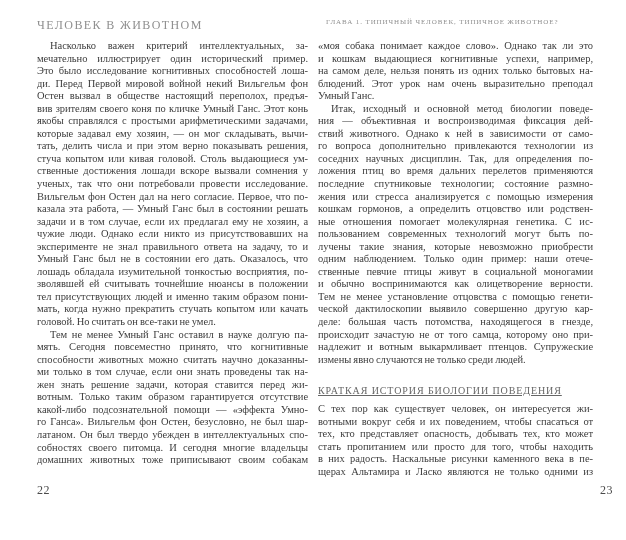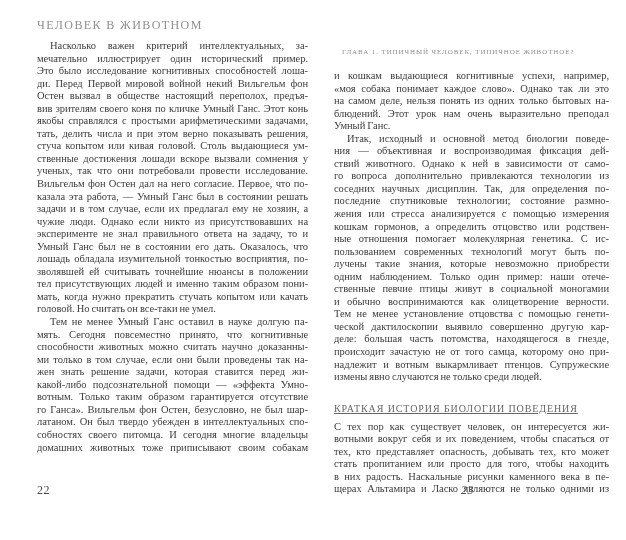--- a/index.html
+++ b/index.html
@@ -6,21 +6,21 @@
   body {
     width: 626px; height: 540px;
     background: #ffffff;
     overflow: hidden;
     font-family: "Liberation Serif", serif;
     position: relative;
   }
   .spread { position: absolute; inset: 0; }
   .page { position: absolute; top: 18px; }
   .page.leftpg  { left: 37px;  width: 271px; }
-  .page.rightpg { left: 334px; width: 275px; margin-top: 30px; }
+  .page.rightpg { left: 318px; width: 275px; }
 
   .running-header {
     font-family: "Liberation Serif", serif;
     font-size: 12px;
     letter-spacing: 1.4px;
     color: #8f8f8f;
     height: 10px;
     white-space: nowrap;
   }
   .page.rightpg .running-header {
@@ -57,79 +57,81 @@
   }
 
   .pagenum {
     position: absolute;
     top: 483px;
     font-size: 12px;
     color: #4a4a4a;
     letter-spacing: 0.5px;
   }
   .pagenum.leftnum  { left: 37px; }
-  .pagenum.rightnum { left: 330px; width: 275px; text-align: center; font-style: italic; }
+  .pagenum.rightnum { left: 338px; width: 275px; text-align: right; }
 </style>
 </head>
 <body>
 
 <div class="spread">
 
   <div class="page leftpg">
     <div class="running-header">ЧЕЛОВЕК В ЖИВОТНОМ</div>
     <div class="body-block">
         <div class="ln ind">Насколько важен критерий интеллектуальных, за-</div>
         <div class="ln">мечательно иллюстрирует один исторический пример.</div>
         <div class="ln">Это было исследование когнитивных способностей лоша-</div>
         <div class="ln">ди. Перед Первой мировой войной некий Вильгельм фон</div>
         <div class="ln">Остен вызвал в обществе настоящий переполох, предъя-</div>
         <div class="ln">вив зрителям своего коня по кличке Умный Ганс. Этот конь</div>
         <div class="ln">якобы справлялся с простыми арифметическими задачами,</div>
+        <div class="ln">которые задавал ему хозяин, — он мог складывать, вычи-</div>
         <div class="ln">тать, делить числа и при этом верно показывать решения,</div>
         <div class="ln">стуча копытом или кивая головой. Столь выдающиеся ум-</div>
         <div class="ln">ственные достижения лошади вскоре вызвали сомнения у</div>
         <div class="ln">ученых, так что они потребовали провести исследование.</div>
         <div class="ln">Вильгельм фон Остен дал на него согласие. Первое, что по-</div>
         <div class="ln">казала эта работа, — Умный Ганс был в состоянии решать</div>
         <div class="ln">задачи и в том случае, если их предлагал ему не хозяин, а</div>
         <div class="ln">чужие люди. Однако если никто из присутствовавших на</div>
         <div class="ln">эксперименте не знал правильного ответа на задачу, то и</div>
         <div class="ln">Умный Ганс был не в состоянии его дать. Оказалось, что</div>
         <div class="ln">лошадь обладала изумительной тонкостью восприятия, по-</div>
         <div class="ln">зволявшей ей считывать точнейшие нюансы в положении</div>
         <div class="ln">тел присутствующих людей и именно таким образом пони-</div>
         <div class="ln">мать, когда нужно прекратить стучать копытом или качать</div>
         <div class="ln end">головой. Но считать он все-таки не умел.</div>
         <div class="ln ind">Тем не менее Умный Ганс оставил в науке долгую па-</div>
         <div class="ln">мять. Сегодня повсеместно принято, что когнитивные</div>
         <div class="ln">способности животных можно считать научно доказанны-</div>
-        <div class="ln">ми только в том случае, если они были проведены так на-</div>
+        <div class="ln">ми только в том случае, если они знать проведены так на-</div>
         <div class="ln">жен знать решение задачи, которая ставится перед жи-</div>
+        <div class="ln">вотным. Только таким образом гарантируется отсутствие</div>
         <div class="ln">какой-либо подсознательной помощи — «эффекта Умно-</div>
-        <div class="ln">вотным. Только таким образом гарантируется отсутствие</div>
         <div class="ln">го Ганса». Вильгельм фон Остен, безусловно, не был шар-</div>
         <div class="ln">латаном. Он был твердо убежден в интеллектуальных спо-</div>
         <div class="ln">собностях своего питомца. И сегодня многие владельцы</div>
         <div class="ln">домашних животных тоже приписывают своим собакам</div>
       </div>
   </div>
 
   <div class="page rightpg">
     <div class="running-header">ГЛАВА 1. ТИПИЧНЫЙ ЧЕЛОВЕК, ТИПИЧНОЕ ЖИВОТНОЕ?</div>
     <div class="body-block">
+        <div class="ln">«моя собака понимает каждое слово». Однако так ли это</div>
         <div class="ln">и кошкам выдающиеся когнитивные успехи, например,</div>
-        <div class="ln">«моя собака понимает каждое слово». Однако так ли это</div>
         <div class="ln">на самом деле, нельзя понять из одних только бытовых на-</div>
         <div class="ln">блюдений. Этот урок нам очень выразительно преподал</div>
         <div class="ln end">Умный Ганс.</div>
         <div class="ln ind">Итак, исходный и основной метод биологии поведе-</div>
         <div class="ln">ния — объективная и воспроизводимая фиксация дей-</div>
         <div class="ln">ствий животного. Однако к ней в зависимости от само-</div>
         <div class="ln">го вопроса дополнительно привлекаются технологии из</div>
         <div class="ln">соседних научных дисциплин. Так, для определения по-</div>
+        <div class="ln">ложения птиц во время дальних перелетов применяются</div>
         <div class="ln">последние спутниковые технологии; состояние размно-</div>
         <div class="ln">жения или стресса анализируется с помощью измерения</div>
         <div class="ln">кошкам гормонов, а определить отцовство или родствен-</div>
         <div class="ln">ные отношения помогает молекулярная генетика. С ис-</div>
         <div class="ln">пользованием современных технологий могут быть по-</div>
         <div class="ln">лучены такие знания, которые невозможно приобрести</div>
         <div class="ln">одним наблюдением. Только один пример: наши отече-</div>
         <div class="ln">ственные певчие птицы живут в социальной моногамии</div>
         <div class="ln">и обычно воспринимаются как олицетворение верности.</div>
         <div class="ln">Тем не менее установление отцовства с помощью генети-</div>

